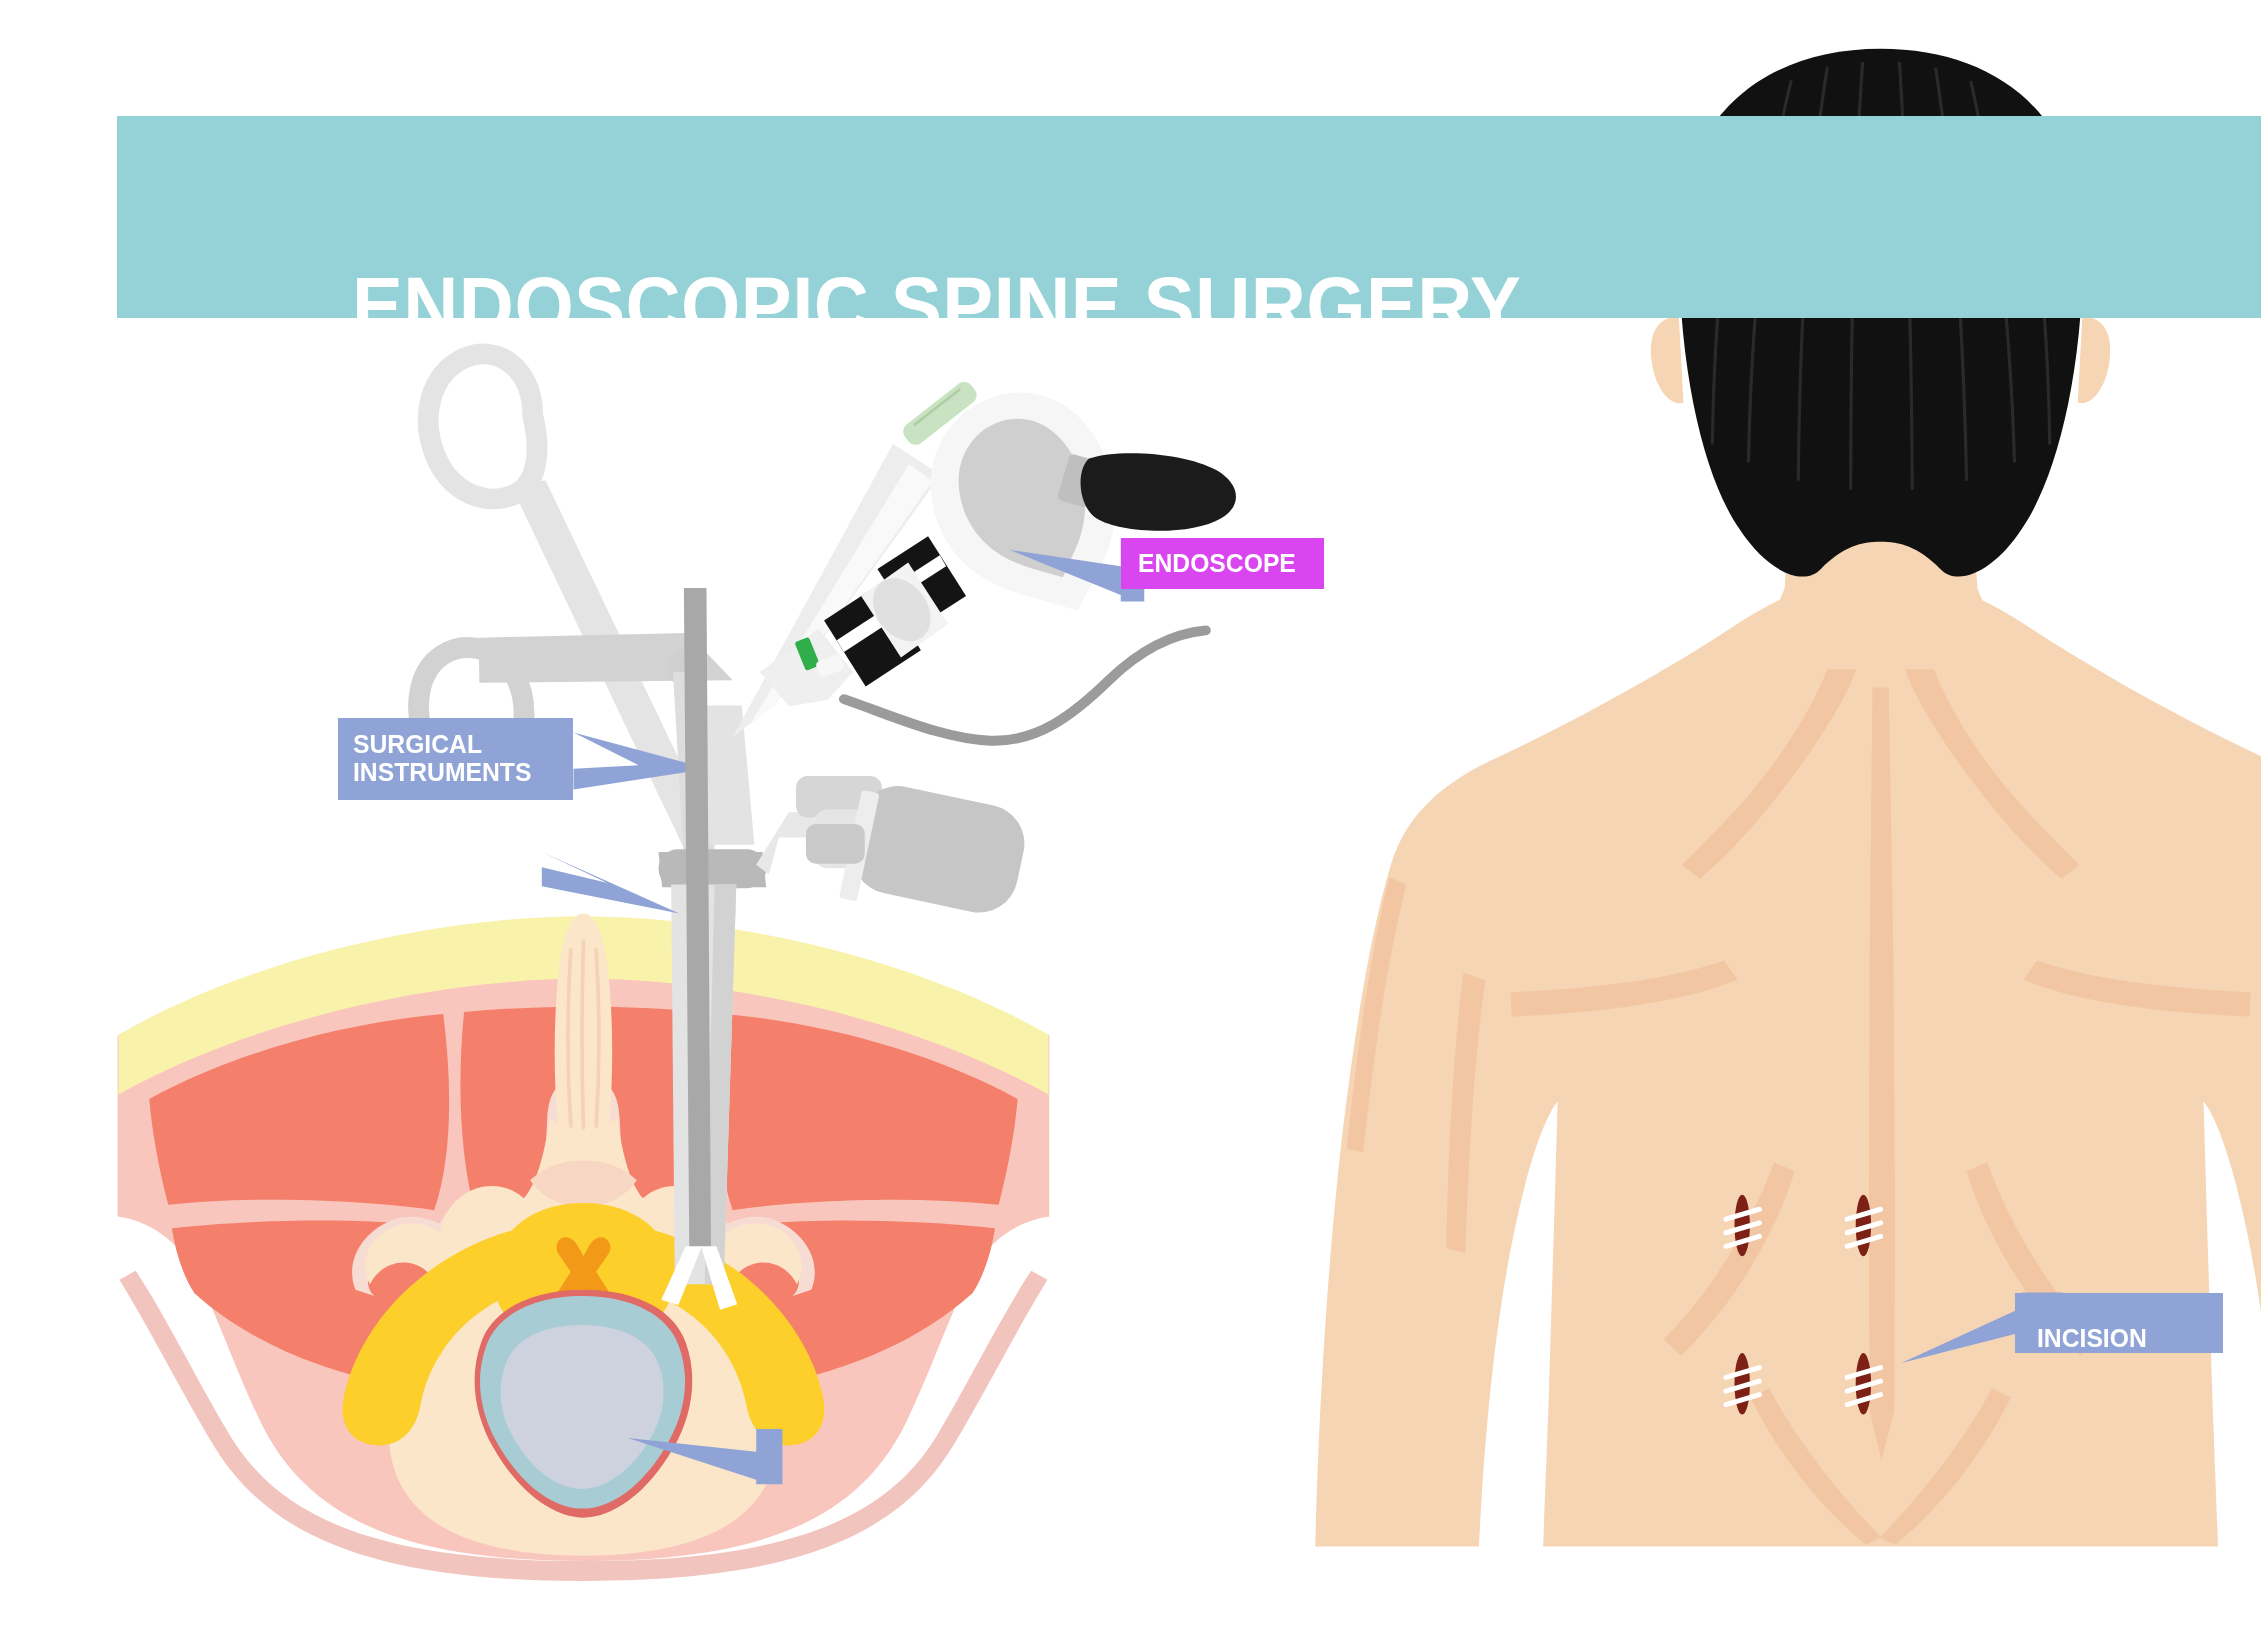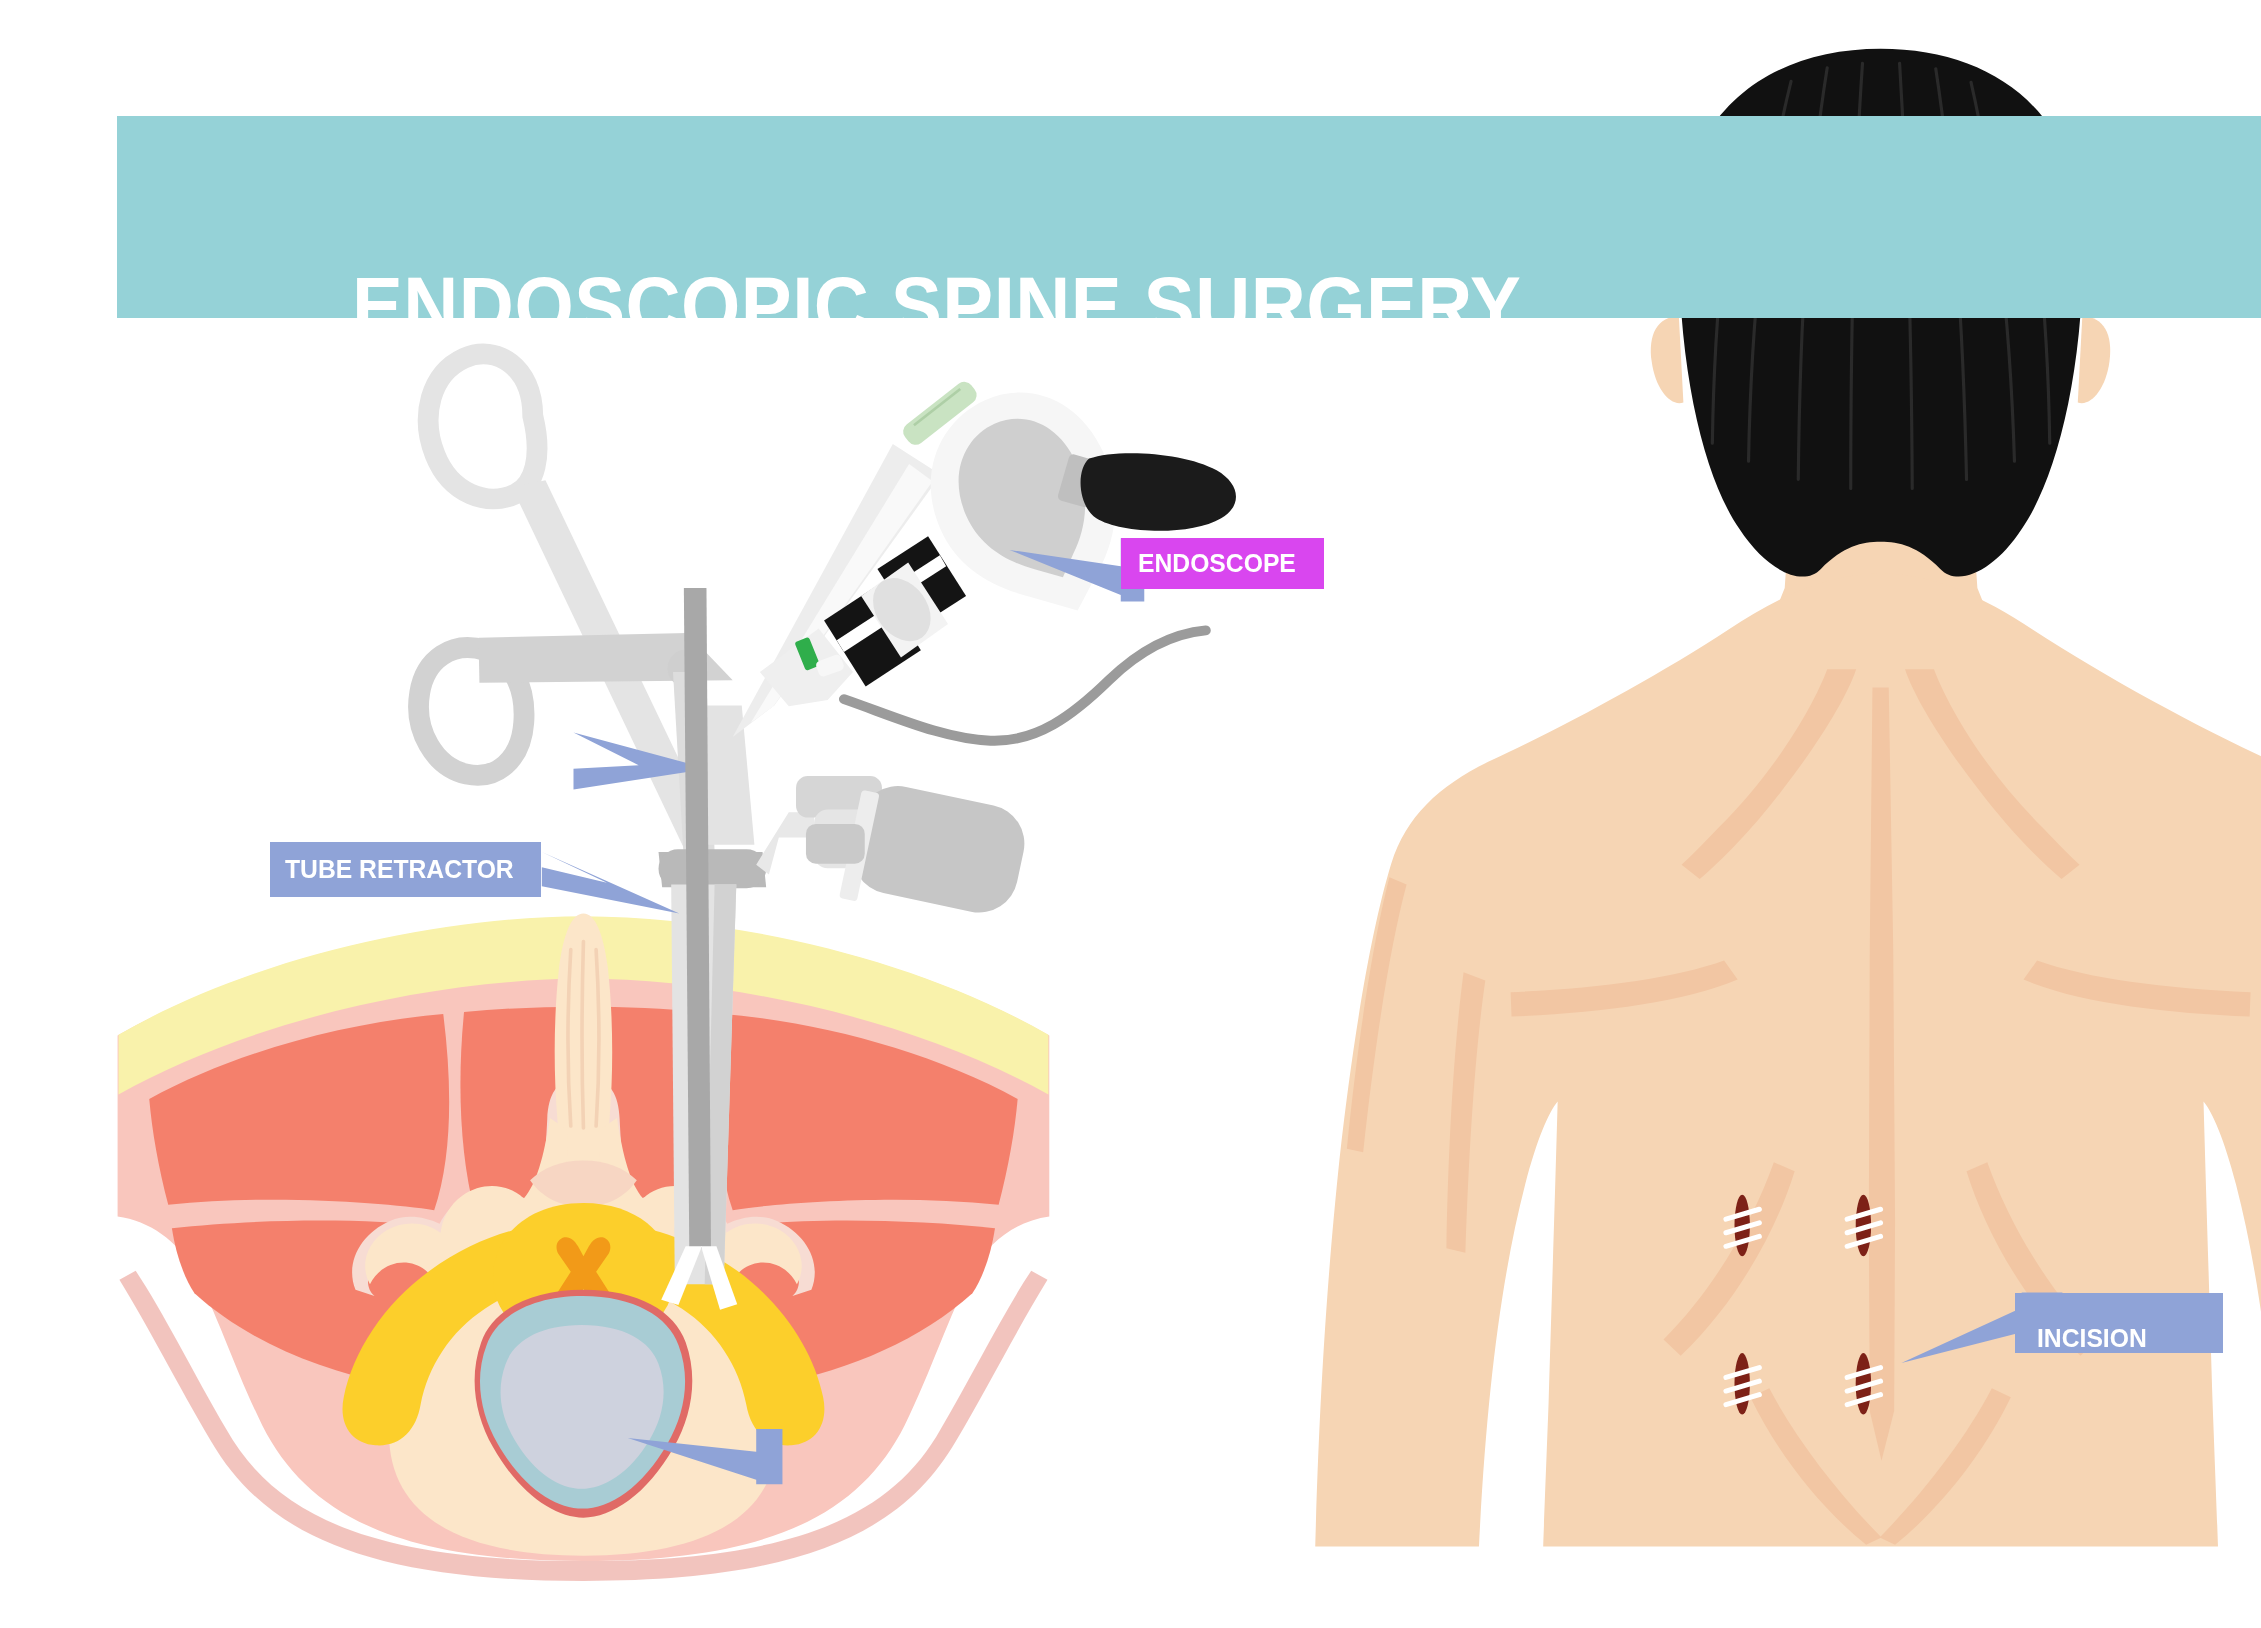--- a/index.html
+++ b/index.html
@@ -476,24 +476,25 @@
 
     <path fill="none" stroke="#9b9b9b" stroke-width="22" stroke-linecap="round" d="M1866,1546 C1976,1584 2086,1634 2190,1638
              C2292,1642 2372,1582 2452,1504
              C2512,1446 2580,1402 2666,1394"></path>
   </svg>
 
   <div class="callout" id="lbl-endoscope" style="background: #d946ef;">
     <span class="txt" style="color: rgb(255, 255, 255);">ENDOSCOPE</span>
   </div>
 
-
-  <div class="callout" id="lbl-retractor" style="background: rgb(143, 163, 215);">
-    <span class="txt" style="color: rgb(255, 255, 255);">TUBE RETRACTOR</span>
+  <div class="callout" id="lbl-instruments" style="background: rgb(143, 163, 215);">
+    <span class="txt" style="color: rgb(255, 255, 255);">SURGICAL
+INSTRUMENTS</span>
   </div>
+
 
 
   <div class="callout" id="lbl-incision" style="background: rgb(143, 163, 215);">
     <span class="txt" style="color: rgb(255, 255, 255);">INCISION</span>
   </div>
 
 </div>
 
 
 </body></html>

